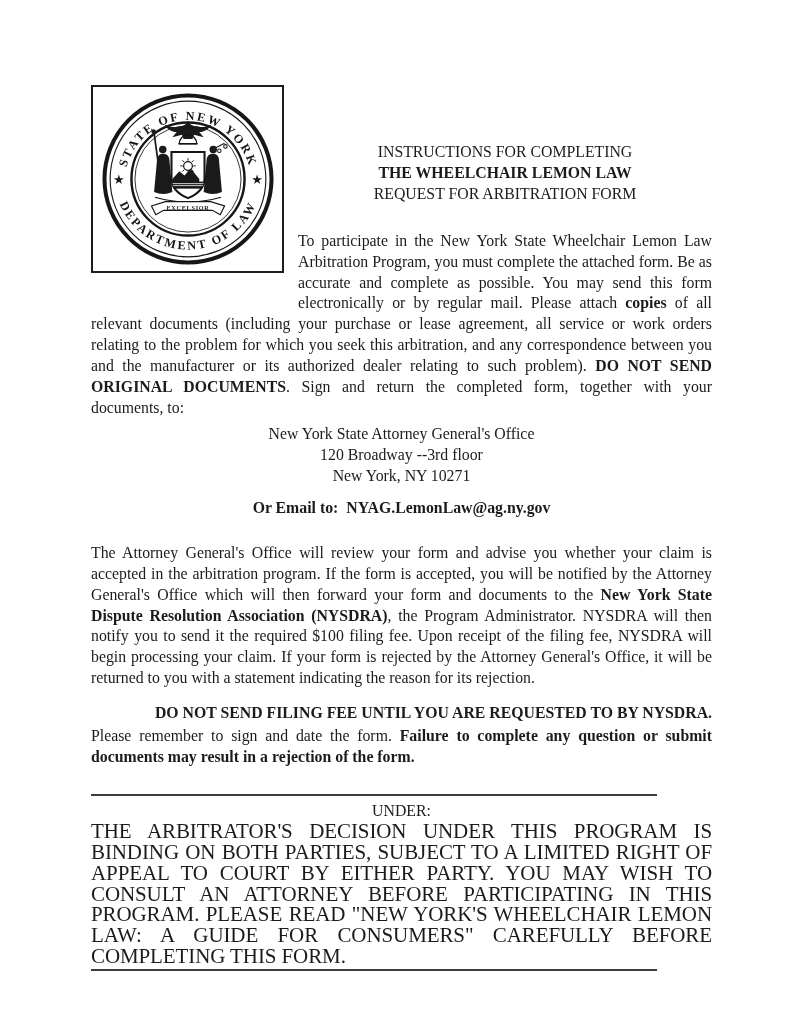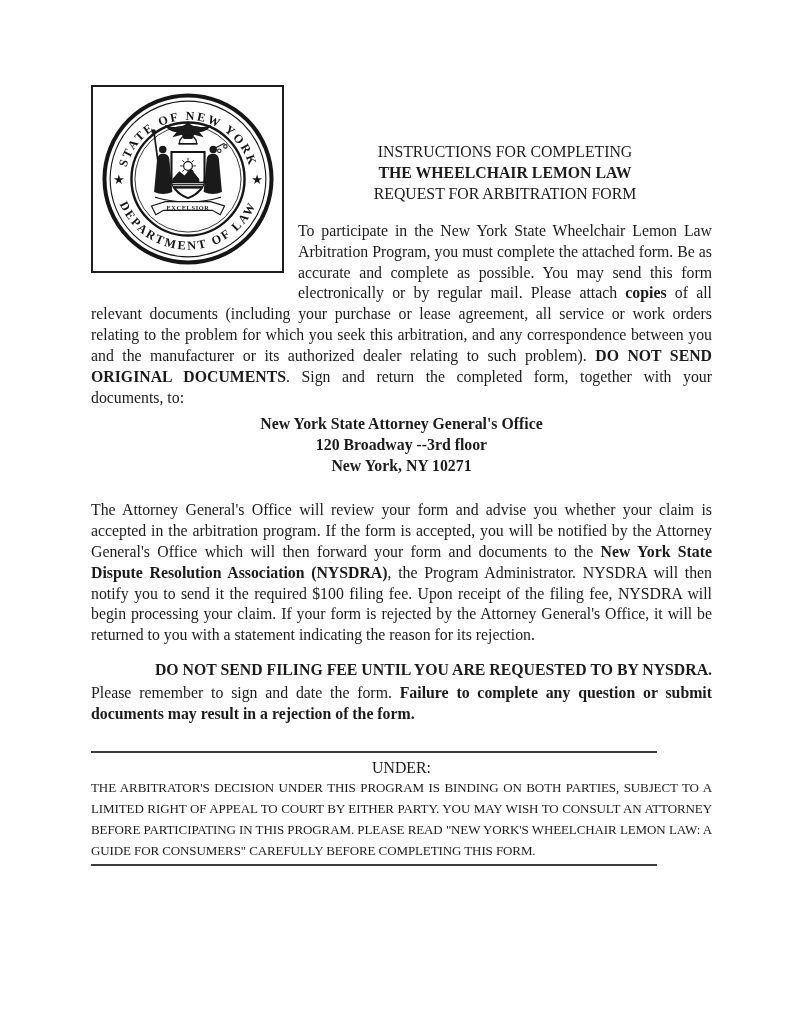--- a/index.html
+++ b/index.html
@@ -58,25 +58,25 @@
   }
   .header-block .h-line { display: block; padding-left: 35px; }
   .header-block .bold { font-weight: bold; }
 
   
   .para {
     margin: 0;
     text-align: justify;
   }
   .para b, .runs b { font-weight: bold; }
-  .para-intro { margin-top: 16px; }
+  .para-intro { margin-top: 26px; }
 
   .address-block {
     text-align: center;
-    font-weight: bold;
+    font-weight: normal;
     margin-top: 4px;
     line-height: 21px;
   }
   .email-line {
     text-align: center;
     font-weight: bold;
     margin-top: 12px;
     white-space: pre-wrap;
   }
   .para-review { margin-top: 24px; }
@@ -93,21 +93,21 @@
     border-top: 2px solid #3d3d3d;
   }
   .rule-top { margin-top: 26px; }
   .rule-bottom { margin-top: 2px; }
   .notice-title {
     text-align: center;
     margin-top: 4px;
     line-height: 21px;
   }
   .para-notice {
-    font-size: 13px;
+    font-size: 21px;
     letter-spacing: -0.1px;
   }
 </style>
 </head>
 <body>
 
 <div class="page">
   <div class="content">
 
     <div class="seal-box">
@@ -193,20 +193,21 @@
     </div>
 
     <p class="para para-intro runs"><span>To participate in the New York State Wheelchair Lemon Law Arbitration Program, you must complete the attached form.  Be as accurate and complete as possible. You may send this form electronically or by regular mail. Please attach </span><b>copies</b><span> of all relevant documents (including your purchase or lease agreement, all service or work orders relating to the problem for which you seek this arbitration, and any correspondence between you and the manufacturer or its authorized dealer relating to such problem). </span><b>DO NOT SEND ORIGINAL DOCUMENTS</b><span>. Sign and return the completed form, together with your documents, to:</span></p>
 
     <div class="address-block">
       <div>New York State Attorney General's Office</div>
       <div>120 Broadway --3rd floor</div>
       <div>New York, NY 10271</div>
     </div>
 
+    <div class="email-line">Or Email to:  NYAG.LemonLaw@ag.ny.gov</div>
 
     <p class="para para-review runs"><span>The Attorney General's Office will review your form and advise you whether your claim is accepted in the arbitration program.  If the form is accepted, you will be notified by the Attorney General's Office which will then forward your form and documents to the </span><b>New York State Dispute Resolution Association (NYSDRA)</b><span>, the Program Administrator.  NYSDRA will then notify you to send it the required $100 filing fee.  Upon receipt of the filing fee, NYSDRA will begin processing your claim.  If your form is rejected by the Attorney General's Office, it will be returned to you with a statement indicating the reason for its rejection.</span></p>
 
     <p class="fee-warning">DO NOT SEND FILING FEE UNTIL YOU ARE REQUESTED TO BY NYSDRA.</p>
 
     <p class="para para-sign runs"><span>Please remember to sign and date the form.  </span><b>Failure to complete any question or submit documents may result in a rejection of the form.</b></p>
 
     <div class="rule rule-top"></div>
     <div class="notice-title">UNDER:</div>
     <p class="para para-notice">THE ARBITRATOR'S DECISION UNDER THIS PROGRAM IS BINDING ON BOTH PARTIES, SUBJECT TO A LIMITED RIGHT OF APPEAL TO COURT BY EITHER PARTY.  YOU MAY WISH TO CONSULT AN ATTORNEY BEFORE PARTICIPATING IN THIS PROGRAM. PLEASE READ "NEW YORK'S WHEELCHAIR LEMON LAW: A GUIDE FOR CONSUMERS" CAREFULLY BEFORE COMPLETING THIS FORM.</p>

